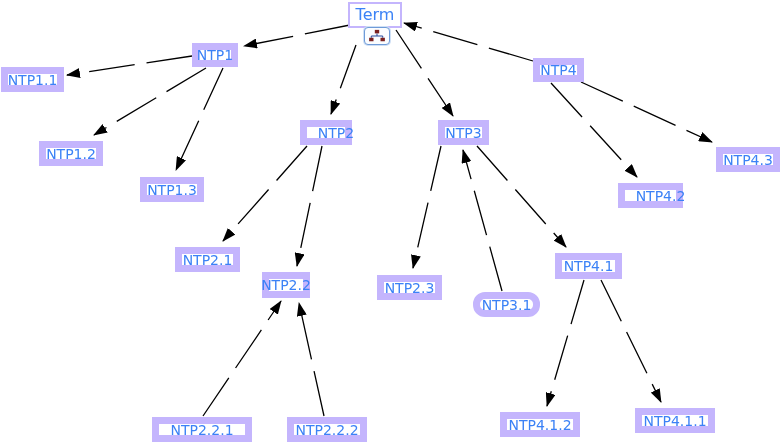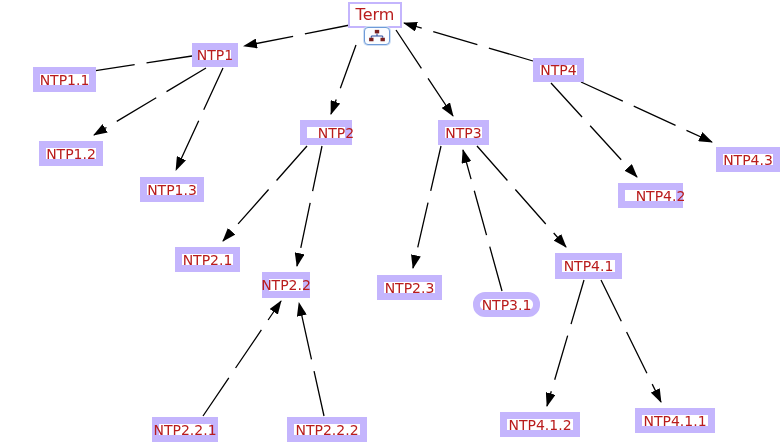--- a/index.html
+++ b/index.html
@@ -26,21 +26,21 @@
     stroke: #000000;
     stroke-width: 1.3;
     stroke-dasharray: 46 12;
     fill: none;
   }
   .node {
     position: absolute;
     box-sizing: border-box;
     border: 7px solid #c4b5fd;
     background: #ffffff;
-    color: #b91c1c;
+    color: #3b82f6;
     font-size: 14px;
     line-height: 1;
     display: flex;
     align-items: center;
     justify-content: center;
     white-space: nowrap;
     cursor: pointer;
   }
   .node.root {
     border-width: 2px;
@@ -91,31 +91,31 @@
       <line x1="584" y1="280" x2="547" y2="406" class="edge" marker-end="url(#arrowhead)"></line>
       <line x1="601" y1="280" x2="661" y2="402" class="edge" marker-end="url(#arrowhead)"></line>
     </svg>
 
   <div id="node-layer">
       <div class="node root" style="left: 348px; top: 2px; width: 54px; height: 26px;">Term</div>
       <div class="node" style="left: 192px; top: 43px; width: 46px; height: 24px;">NTP1</div>
       <div class="node" style="left: 300px; top: 120px; width: 52px; height: 25px; padding-left: 20px;">NTP2</div>
       <div class="node" style="left: 438px; top: 120px; width: 51px; height: 25px;">NTP3</div>
       <div class="node" style="left: 533px; top: 58px; width: 51px; height: 24px;">NTP4</div>
-      <div class="node" style="left: 1px; top: 67px; width: 63px; height: 25px; margin-left: 32px;">NTP1.1</div>
+      <div class="node" style="left: 1px; top: 67px; width: 63px; height: 25px;">NTP1.1</div>
       <div class="node" style="left: 39px; top: 141px; width: 64px; height: 25px;">NTP1.2</div>
       <div class="node" style="left: 140px; top: 177px; width: 64px; height: 25px;">NTP1.3</div>
       <div class="node" style="left: 175px; top: 247px; width: 65px; height: 25px;">NTP2.1</div>
       <div class="node" style="left: 262px; top: 272px; width: 48px; height: 26px;">NTP2.2</div>
       <div class="node" style="left: 377px; top: 275px; width: 65px; height: 25px;">NTP2.3</div>
       <div class="node" style="left: 473px; top: 292px; width: 67px; height: 25px; border-radius: 12px;">NTP3.1</div>
       <div class="node" style="left: 555px; top: 253px; width: 67px; height: 26px;">NTP4.1</div>
       <div class="node" style="left: 618px; top: 183px; width: 65px; height: 25px; padding-left: 20px;">NTP4.2</div>
       <div class="node" style="left: 716px; top: 147px; width: 64px; height: 25px;">NTP4.3</div>
-      <div class="node" style="left: 152px; top: 417px; width: 66px; height: 25px;">NTP2.2.1</div>
+      <div class="node" style="left: 152px; top: 417px; width: 100px; height: 25px;">NTP2.2.1</div>
       <div class="node" style="left: 287px; top: 417px; width: 80px; height: 25px;">NTP2.2.2</div>
       <div class="node" style="left: 500px; top: 412px; width: 80px; height: 25px;">NTP4.1.2</div>
       <div class="node" style="left: 635px; top: 408px; width: 80px; height: 25px;">NTP4.1.1</div>
     </div>
 
   <div class="root-icon" style="left: 364px; top: 27px; width: 26px; height: 18px;">
     <svg width="22" height="14" viewBox="0 0 24 16" xmlns="http://www.w3.org/2000/svg">
       <line class="glyph-line" x1="12" y1="5" x2="12" y2="8"></line>
       <line class="glyph-line" x1="5.5" y1="8" x2="18.5" y2="8"></line>
       <line class="glyph-line" x1="5.5" y1="8" x2="5.5" y2="10"></line>

